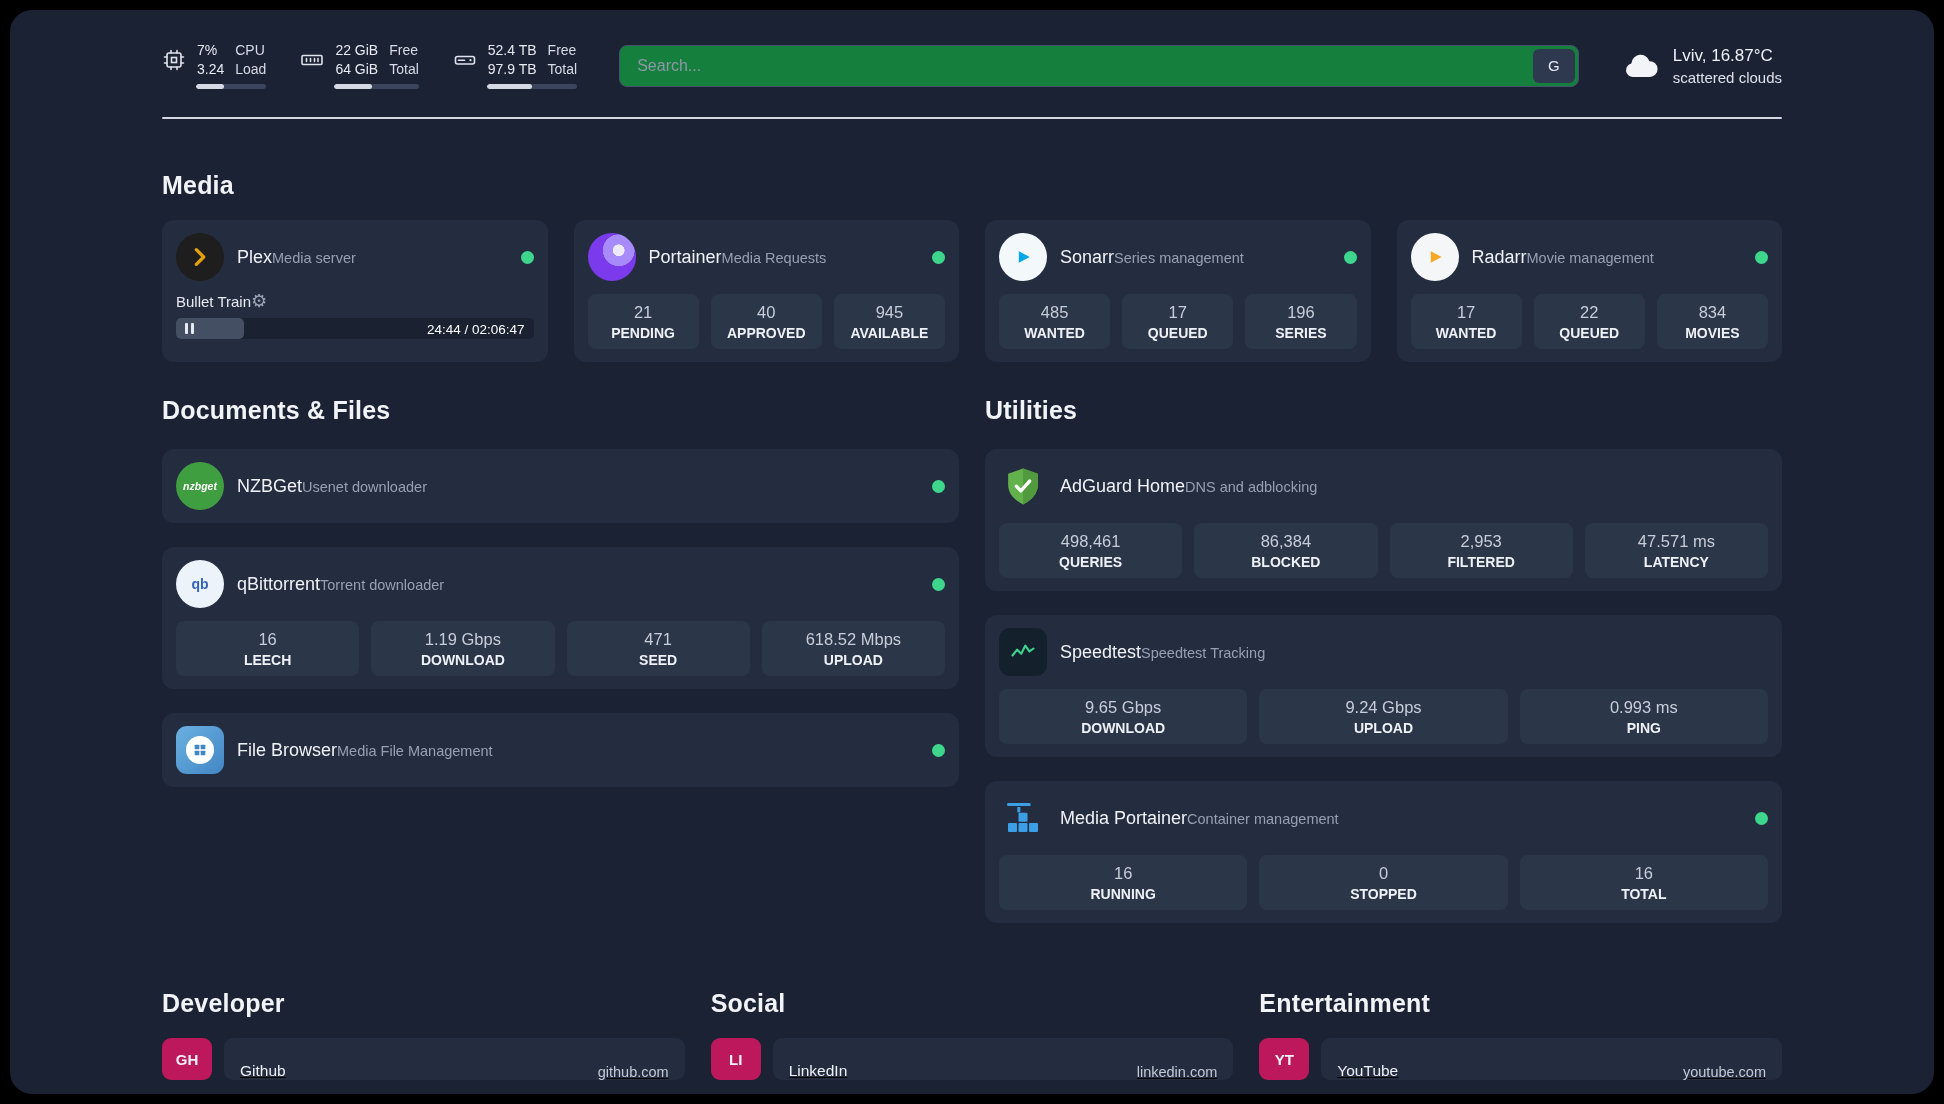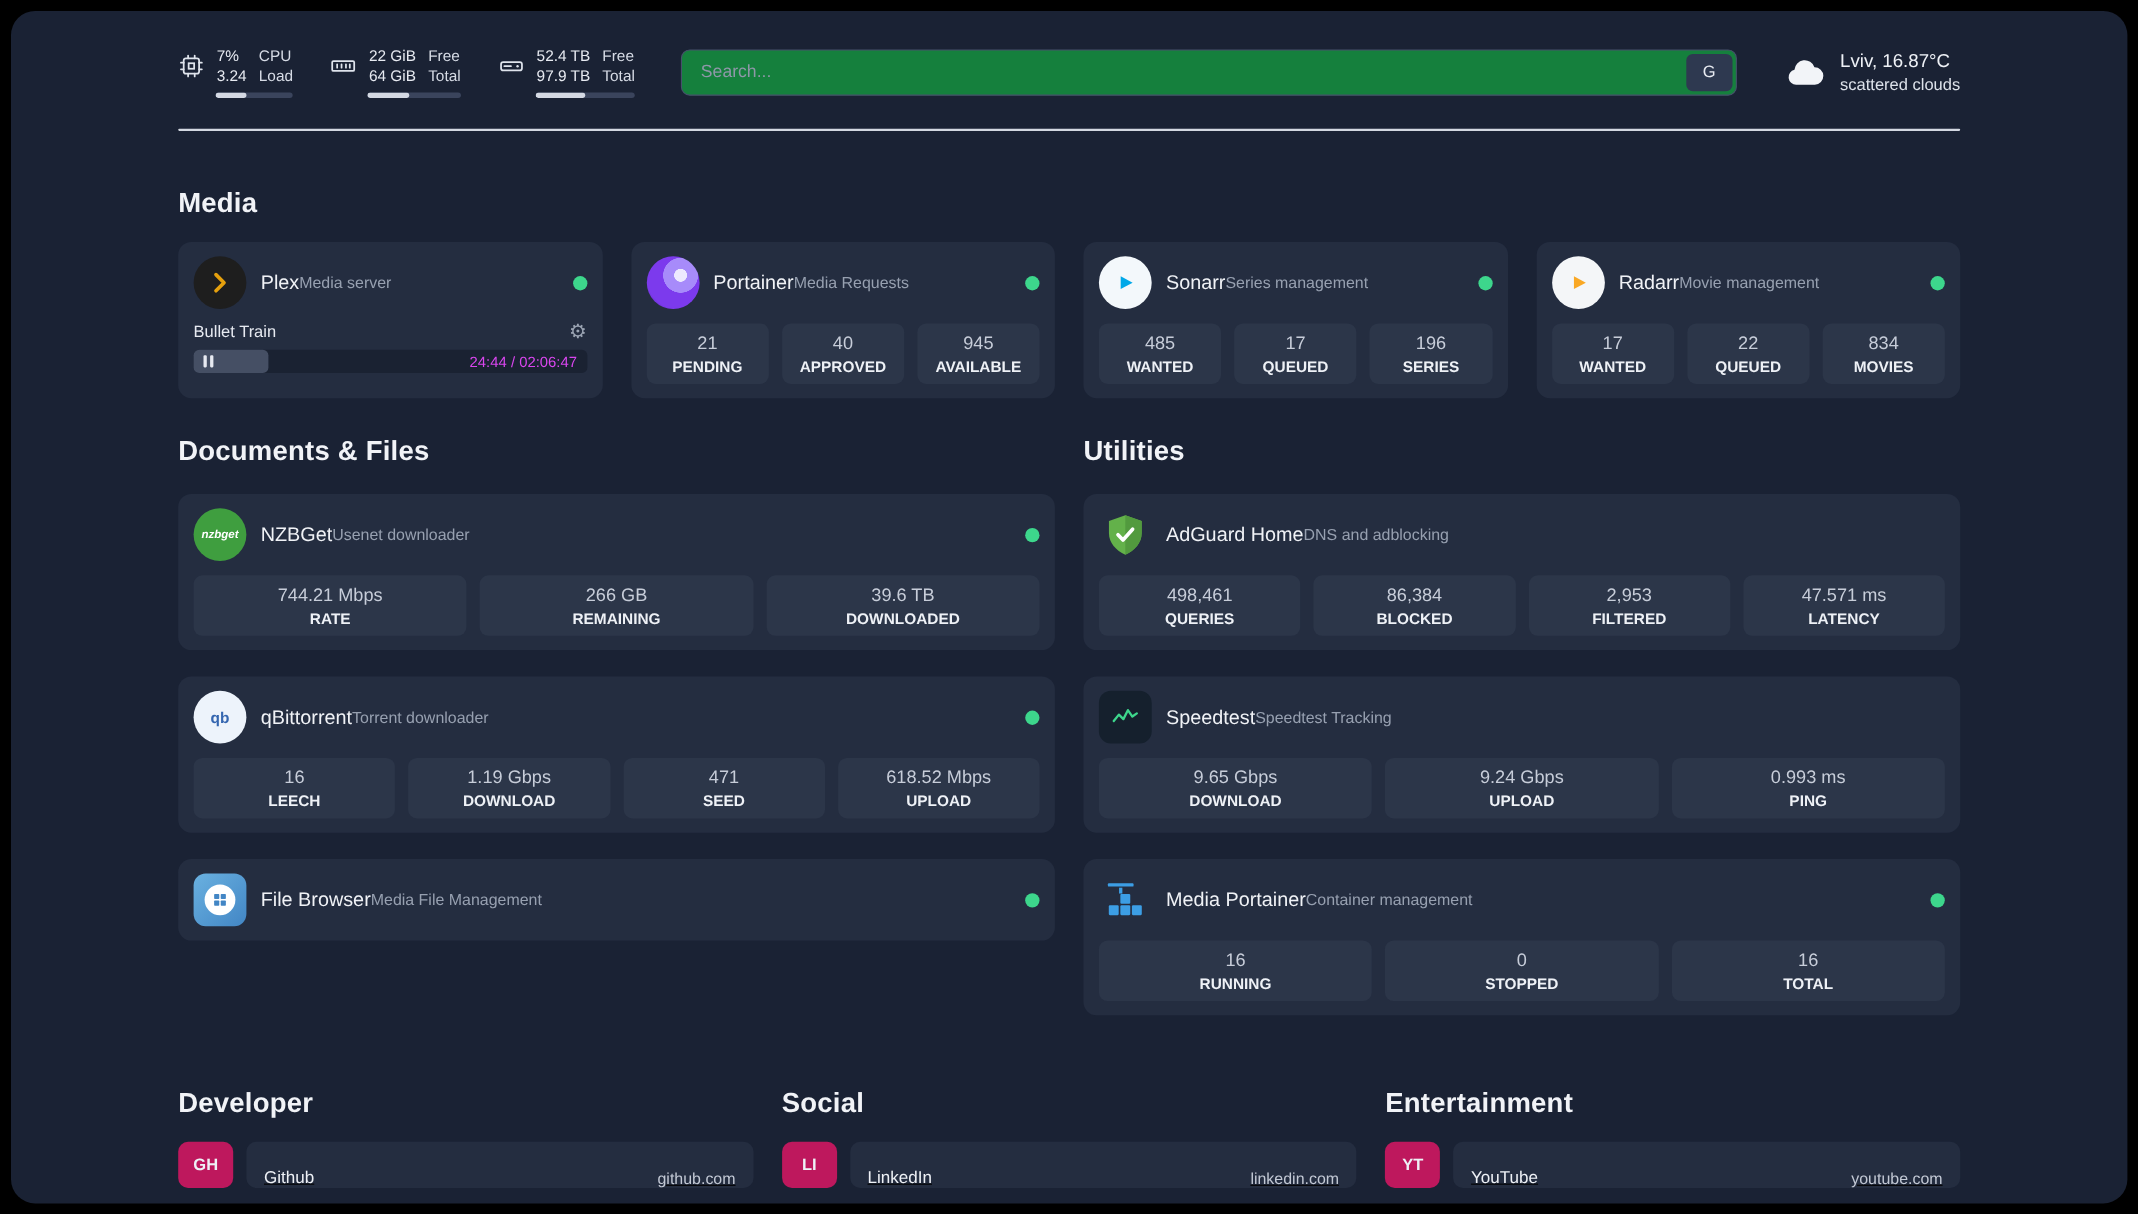--- a/index.html
+++ b/index.html
@@ -45,27 +45,27 @@
   .app-meta { display:flex; flex-direction:row; }
   .app-name { font-size:18px; color:#f0f2f6; font-weight:500; }
   .app-sub { font-size:14.5px; color:#97a0b0; margin-top:3px; }
   .dot { width:13px; height:13px; border-radius:50%; background:#3dd68c; margin-left:auto; flex:none; }
   .stats { display:flex; gap:12px; margin-top:13px; }
   .stat { flex:1; background:#2c3649; border-radius:8px; text-align:center; padding:9px 6px 8px; }
   .stat-value { font-size:16.5px; color:#c7cdd9; }
   .stat-label { font-size:14px; font-weight:700; color:#eef1f6; margin-top:3px;text-align:center; }
 
   
-  .player-row { display:flex; align-items:center; justify-content:space-between; margin-top:11px; font-size:15px; color:#e7eaf1; }
+  .player-row { display:flex; align-items:center; justify-content:flex-start; margin-top:11px; font-size:15px; color:#e7eaf1; }
   .gear { color:#9aa3b2; font-size:18px; cursor:pointer; line-height:1; }
   .player-bar { position:relative; margin-top:8px; height:21px; background:#1a2232; border-radius:5px; cursor:pointer; }
   .player-fill { height:100%; background:#454f64; border-radius:5px; display:flex; align-items:center; padding-left:9px; }
   .pause { display:flex; gap:3px; cursor:pointer; }
   .pause i { display:block; width:3px; height:11px; background:#e7eaf1; border-radius:1px; }
-  .player-time { position:absolute; right:9px; top:50%; transform:translateY(-50%); font-size:13.5px; color:#d946ef; }
+  .player-time { position:absolute; right:9px; top:50%; transform:translateY(-50%); font-size:13.5px; color:#ffffff; }
 
   
   .icon-plex { background:#1e1e1e; }
   .icon-overseerr { background:radial-gradient(circle at 64% 36%, #ede9fe 0 13%, #a78bfa 14% 36%, #7c3aed 37% 72%, #4c1d95 100%); }
   .icon-sonarr { background:#f3f8fb; }
   .icon-radarr { background:#f4f6f8; }
   .icon-nzbget { background:#3f9e3f; color:#fff; font-size:10.5px; font-style:italic; font-weight:700; }
   .icon-qb { background:#edf3fb; color:#3566b0; font-size:14px; }
   .icon-filebrowser { border-radius:11px; background:linear-gradient(135deg,#6ab1e0,#4286c5); }
   .fb-inner { width:28px; height:28px; background:#fff; border-radius:50%; display:flex; align-items:center; justify-content:center; }
@@ -299,34 +299,20 @@
         <h2 class="section-title col-title">Documents &amp; Files</h2>
 
         <div class="card">
           <div class="card-header">
             <span class="app-icon icon-nzbget">nzbget</span>
             <div class="app-meta">
               <div class="app-name">NZBGet</div>
               <div class="app-sub">Usenet downloader</div>
             </div>
             <span class="dot"></span>
-          </div>
-          <div class="stats">
-            <div class="stat">
-              <div class="stat-value">744.21 Mbps</div>
-              <div class="stat-label">RATE</div>
-            </div>
-            <div class="stat">
-              <div class="stat-value">266 GB</div>
-              <div class="stat-label">REMAINING</div>
-            </div>
-            <div class="stat">
-              <div class="stat-value">39.6 TB</div>
-              <div class="stat-label">DOWNLOADED</div>
-            </div>
           </div>
         </div>
 
         <div class="card">
           <div class="card-header">
             <span class="app-icon icon-qb">qb</span>
             <div class="app-meta">
               <div class="app-name">qBittorrent</div>
               <div class="app-sub">Torrent downloader</div>
             </div>

